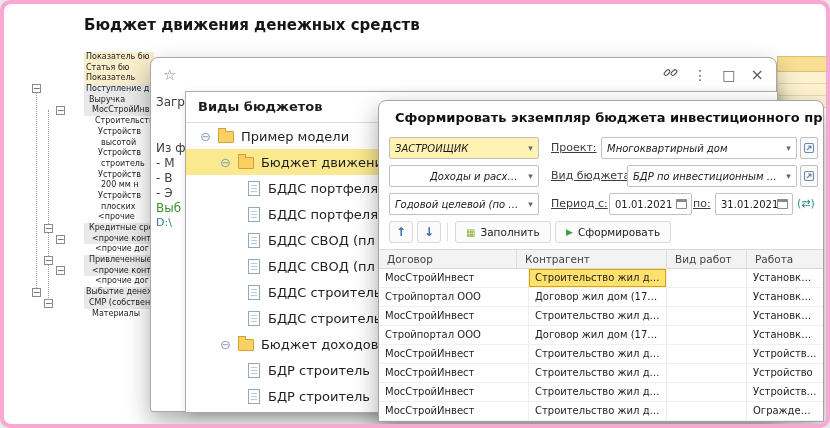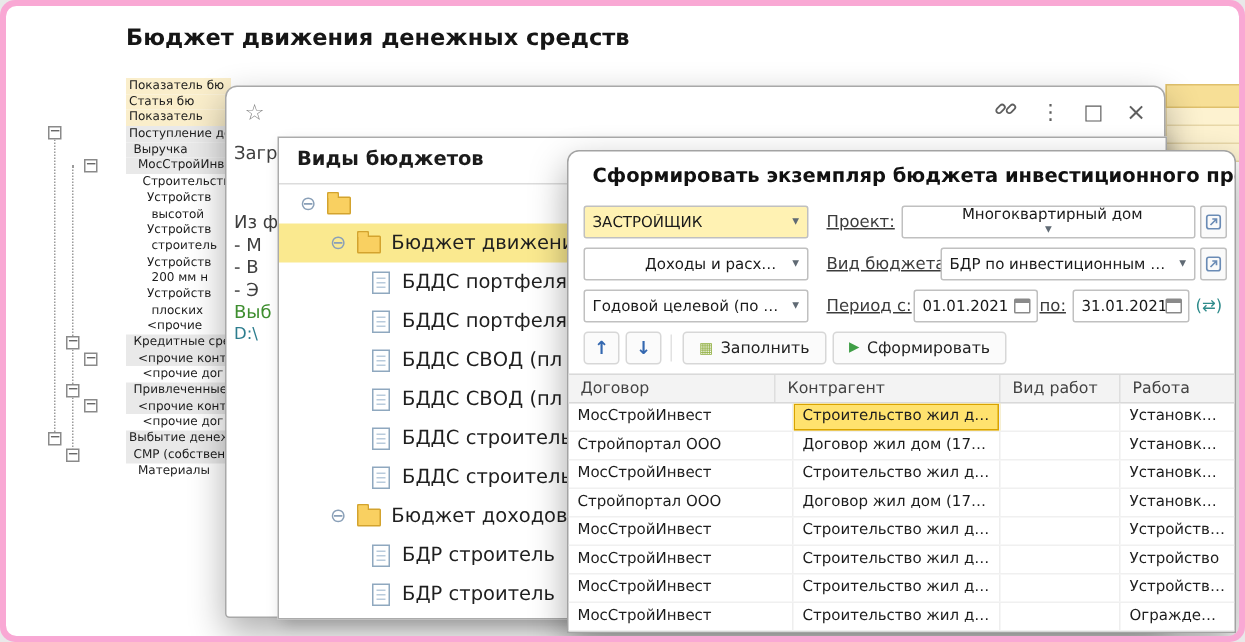--- a/index.html
+++ b/index.html
@@ -37,21 +37,21 @@
   .exp{color:#8aa0b8;font-size:13px;margin-right:7px;}
   .fold{display:inline-block;position:relative;width:14px;height:10px;background:#f9d061;border:1px solid #d3a32e;border-radius:1px;margin-right:7px;margin-top:2px;}
   .fold::before{content:"";position:absolute;left:-1px;top:-4px;width:6px;height:3px;background:#f9d061;border:1px solid #d3a32e;border-bottom:none;border-radius:1px 1px 0 0;}
   .doc{display:inline-block;width:10px;height:13px;background:#fff;border:1px solid #8fa8bf;margin-right:8px;background-image:linear-gradient(#b9cbdc,#b9cbdc),linear-gradient(#b9cbdc,#b9cbdc),linear-gradient(#b9cbdc,#b9cbdc);background-repeat:no-repeat;background-size:6px 1px;background-position:2px 3px,2px 6px,2px 9px;}
 
   
   .frontw{position:absolute;left:374px;top:96px;width:444px;height:320px;background:#fff;border:1px solid #a3a3a3;border-radius:8px 8px 0 0;box-shadow:0 10px 24px rgba(0,0,0,.35);z-index:20;overflow:hidden;}
   .fw-title{position:absolute;left:16px;top:9px;font-size:13px;font-weight:bold;color:#111;white-space:nowrap;}
   .flabel{position:absolute;font-size:11px;color:#3c3c3c;line-height:22px;white-space:nowrap;text-decoration:underline;}
   .combo{position:absolute;height:22px;box-sizing:border-box;border:1px solid #c0c0c0;border-radius:2px;background:#fff;display:flex;align-items:center;font-size:10px;color:#1a1a1a;}
-  .combo .val{flex:1;overflow:hidden;white-space:nowrap;text-overflow:ellipsis;padding-left:5px;}
+  .combo .val{flex:1;overflow:hidden;white-space:nowrap;text-overflow:ellipsis;padding-left:5px;font-style:italic;}
   .combo .arr{width:15px;text-align:center;color:#606a74;font-size:9px;}
   .combo.yellowf{background:#fff2b3;}
   .openbtn{position:absolute;width:18px;height:22px;box-sizing:border-box;border:1px solid #c0c0c0;border-radius:2px;background:#fafafa;display:flex;align-items:center;justify-content:center;}
   .datebox{position:absolute;height:22px;box-sizing:border-box;border:1px solid #c0c0c0;border-radius:2px;background:#fff;display:flex;align-items:center;font-size:10px;color:#1a1a1a;}
   .datebox .val{flex:1;padding-left:5px;white-space:nowrap;overflow:hidden;}
   .calico{width:11px;height:10px;box-sizing:border-box;border:1px solid #8a8a8a;border-top:3px solid #8a8a8a;border-radius:1px;margin-right:4px;}
   .periodbtn{position:absolute;font-size:11px;color:#2e8b8b;line-height:22px;white-space:nowrap;}
   .fw-toolbar{position:absolute;left:0;right:0;top:120px;height:24px;}
   .btnsq{position:absolute;width:24px;height:22px;box-sizing:border-box;border:1px solid #d7d7d7;border-radius:3px;background:#fbfbfb;display:flex;align-items:center;justify-content:center;font-size:12px;font-weight:bold;}
   .bup{color:#3468b0}.bdn{color:#3468b0}
@@ -144,20 +144,21 @@
     <div class="frag" style="top:128px;">- Э</div>
     <div class="frag green" style="top:143px;">Выб</div>
     <div class="frag teal" style="top:158px;">D:\</div>
 
     <div class="treep">
       <div class="treep-header">Виды бюджетов</div>
 
       <div class="titem lvl0">
         <span class="exp">⊖</span>
         <span class="fold"></span>
+        <span>Пример модели</span>
       </div>
       <div class="titem lvl1 sel">
         <span class="exp">⊖</span>
         <span class="fold"></span>
         <span>Бюджет движения</span>
       </div>
       <div class="titem lvl2">
         <span class="doc"></span>
         <span>БДДС портфеля</span>
       </div>
@@ -198,21 +199,21 @@
   </div>
 
   <div class="frontw">
     <div class="fw-title">Сформировать экземпляр бюджета инвестиционного проекта *</div>
 
     <div class="combo yellowf" style="left:10px;top:36px;width:150px;">
       <span class="val">ЗАСТРОЙЩИК</span>
       <span class="arr">▾</span>
     </div>
     <div class="flabel" style="left:172px;top:36px;">Проект:</div>
-    <div class="combo" style="left:222px;top:36px;width:196px;flex-direction:column;">
+    <div class="combo" style="left:222px;top:36px;width:196px;">
       <span class="val">Многоквартирный дом</span>
       <span class="arr">▾</span>
     </div>
     <div class="openbtn" style="left:421px;top:36px;">
       <svg width="12" height="12" viewBox="0 0 12 12">
             <rect x="1.5" y="1.5" width="9" height="9" rx="1.5" fill="none" stroke="#6a8bb5" stroke-width="1.1"></rect>
             <path d="M4 8 L8 4 M5.2 4 H8 V6.8" stroke="#6a8bb5" stroke-width="1.1" fill="none"></path>
           </svg>
     </div>
 

